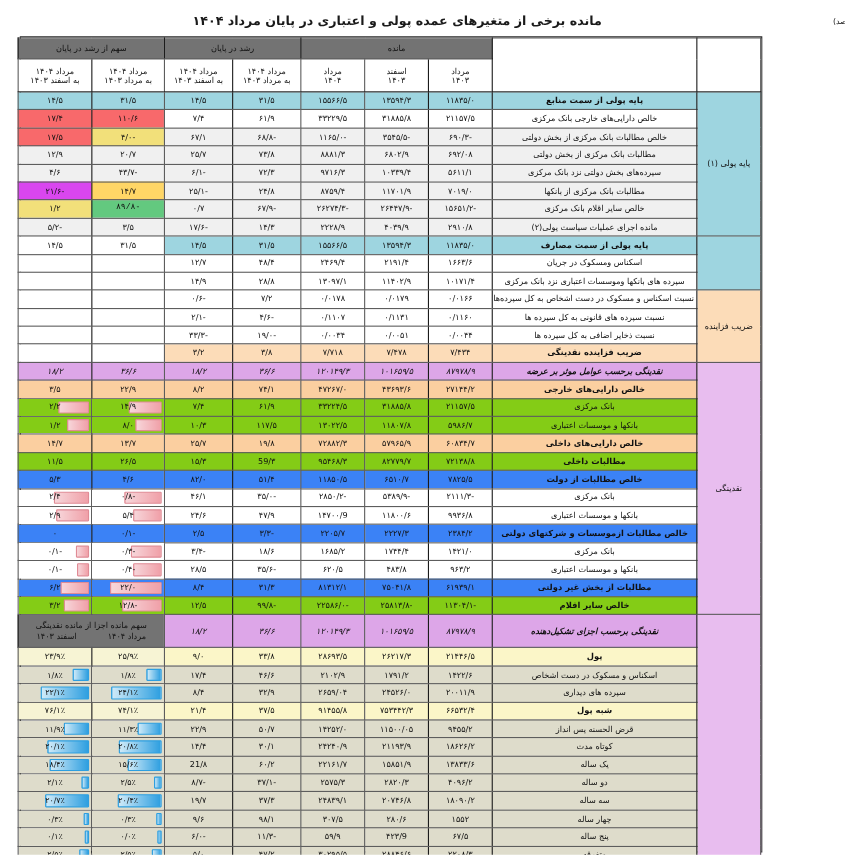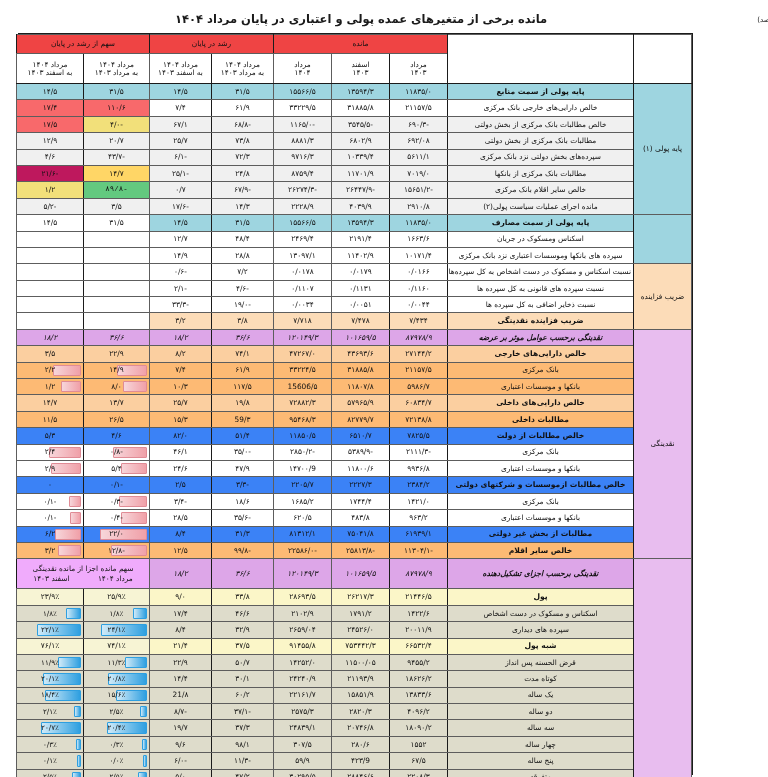--- a/index.html
+++ b/index.html
@@ -49,21 +49,21 @@
   col.c-n1    { width: 58px; }
   col.c-n2    { width: 58px; }
   col.c-n3    { width: 58px; }
   col.c-g1    { width: 62px; }
   col.c-g2    { width: 62px; }
   col.c-s1    { width: 67px; }
   col.c-s2    { width: 66px; }
 
   
   .hdr-group {
-    font-size: 8.6px; font-weight: bold; height: 19px; background:#ef4444;margin-left:20px;
+    font-size: 8.6px; font-weight: bold; height: 19px; background:#737373;margin-left:20px;
   }
   .hdr-sub {
     font-size: 7.3px; font-weight: bold; height: 30px; background:#fff;
   }
   .hdr-sub .l1 { display:block; }
   .hdr-sub .l2 { display:block; }
   .hdr-blank { background:#fff; border-left:1.4px solid #1b1b1b !important; }
   .thick-l { border-left: 1.6px solid #1b1b1b !important; }
   .thick-t { border-top: 1.6px solid #1b1b1b !important; }
   .thick-b { border-bottom: 1.6px solid #1b1b1b !important; }
@@ -84,29 +84,29 @@
 
   
   .f-teal   { background:#9ed5e0; }
   .f-white  { background:#ffffff; }
   .f-grey   { background:#f0f0f0; }
   .f-orange { background:#fbcfa0; }
   .f-orangeL{ background:#fcdcb8; }
   .f-purple { background:#dda6e8;font-style:italic; }
   .f-purpleL{ background:#e8bdef; }
   .f-green  { background:#3b82f6; }
-  .f-blue2  { background:#fdba74; }
+  .f-blue2  { background:#84cc16; }
   .f-yellow { background:#fbf6c8; }
   .f-beige  { background:#dedccb; }
   .f-cream  { background:#f7f4d4; }
 
   
   .cs-red    { background:#f8696b; font-weight:bold; }
   .cs-yellow { background:#ffd666; font-weight:bold; }
-  .cs-green  { background:#be185d; font-weight:bold; color:#0b2f15; }
+  .cs-green  { background:#d946ef; font-weight:bold; color:#0b2f15; }
   .cs-green2 { background:#63c97f; font-weight:bold;font-family:Liberation Mono, monospace; }
   .cs-yel2   { background:#f2e07a; font-weight:bold; }
 
   
   .bar-cell { position: relative; overflow: hidden; }
   .bar-cell .bar {
     position: absolute; top: 2px; bottom: 2px; right: 2px;
     border-radius: 1px; z-index: 0;
   }
   .bar-cell .bar.pink {
@@ -115,21 +115,21 @@
   }
   .bar-cell .bar.blue {
     background: linear-gradient(to left, #2e9fe0, #cfeaf8);
     border: 0.5px solid #2e9fe0;
   }
   .bar-cell .txt { position: relative; z-index: 1; }
 
   .pct { font-size: 7.2px; }
 
   
-  .mini-hdr { font-size: 7.1px; font-weight: bold; background:#f0abfc; }
+  .mini-hdr { font-size: 7.1px; font-weight: bold; background:#737373; }
   .mini-hdr .l1 { display:block; }
   .mini-hdr .l2 { display:block; }
 </style>
 </head>
 <body>
 
 <div class="page">
 
   <div class="titlebar">
     <div class="doc-title">مانده برخی از متغیرهای عمده پولی و اعتباری در پایان  مرداد ۱۴۰۴</div>
@@ -398,21 +398,21 @@
       <td class="f-blue2 bar-cell">
         <span class="bar pink" style="width:42%"></span>
         <span class="txt">۲/۲</span>
       </td>
     </tr>
 
     <tr class="r">
       <td class="lbl f-blue2 thick-l">بانکها و موسسات اعتباری</td>
       <td class="f-blue2 thick-l">۵۹۸۶/۷</td>
       <td class="f-blue2">۱۱۸۰۷/۸</td>
-      <td class="f-blue2">15606/۵</td>
+      <td class="f-blue2">۱۳۰۲۲/۵</td>
       <td class="f-blue2 thick-l">۱۱۷/۵</td>
       <td class="f-blue2">۱۰/۳</td>
       <td class="f-blue2 thick-l bar-cell">
         <span class="bar pink" style="width:37%"></span>
         <span class="txt">۸/۰</span>
       </td>
       <td class="f-blue2 bar-cell">
         <span class="bar pink" style="width:30%"></span>
         <span class="txt">۱/۲</span>
       </td>

